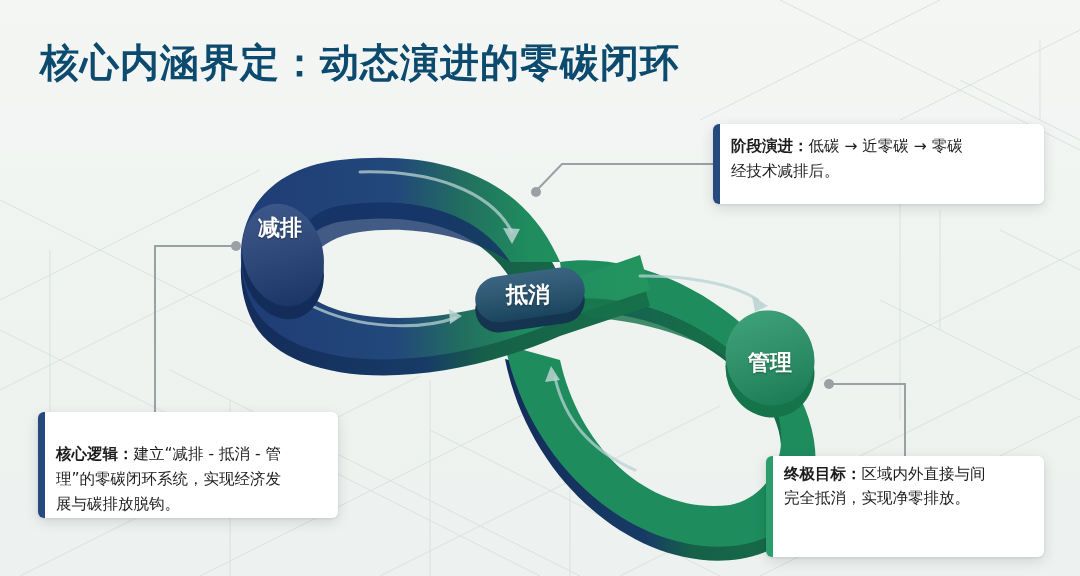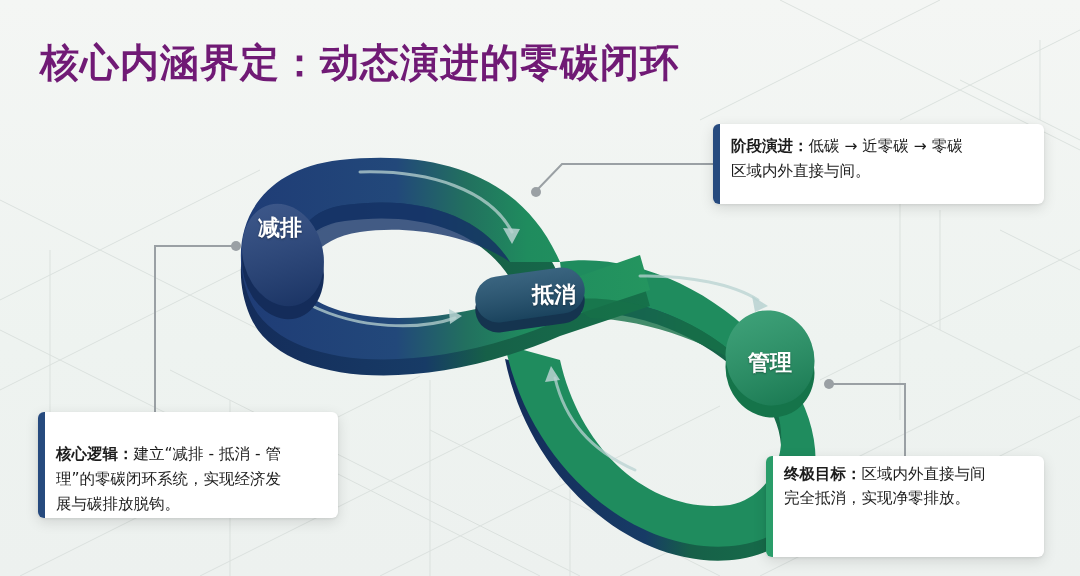--- a/index.html
+++ b/index.html
@@ -4,21 +4,21 @@
 <style>
   html, body { margin:0; padding:0; }
   body {
     width:1080px; height:576px; overflow:hidden; position:relative;
     background: linear-gradient(180deg,#f4f6f4 0%, #eef3f0 60%, #edf1ef 100%);
     font-family: "DejaVu Sans", "Liberation Sans", sans-serif;
   }
   .bg-grid { position:absolute; left:0; top:0; width:1080px; height:576px; }
   .title {
     position:absolute; left:40px; top:36px;
-    font-size:39px; font-weight:bold; color:#701a75; letter-spacing:1px;
+    font-size:39px; font-weight:bold; color:#0c4a6e; letter-spacing:1px;
     font-family: "DejaVu Sans", sans-serif;
   }
   .diagram { position:absolute; left:0; top:0; width:1080px; height:576px; }
   .node-label {
     position:absolute; color:#fff; font-size:22px; font-weight:bold;
     text-shadow:0 1px 2px rgba(0,0,0,0.35);
     font-family: "DejaVu Sans", sans-serif;
   }
   .card {
     position:absolute; background:#fff; border-radius:6px;
@@ -116,26 +116,26 @@
     <rect x="475" y="272" width="110" height="46" rx="23" fill="url(#gPad)" transform="rotate(-8 530 295)"></rect>
   </g>
   <g>
     <ellipse cx="770" cy="360" rx="44" ry="48" fill="#15744a" transform="translate(0,10) rotate(-20 770 360)"></ellipse>
     <ellipse cx="770" cy="358" rx="44" ry="48" fill="#229264" transform="rotate(-20 770 358)"></ellipse>
     <ellipse cx="770" cy="358" rx="44" ry="48" fill="url(#gPad)" transform="rotate(-20 770 358)"></ellipse>
   </g>
 </svg>
 
 <div class="node-label" style="left:258px; top:213px;">减排</div>
-<div class="node-label" style="left:532px; top:280px;">抵消</div>
+<div class="node-label" style="left:506px; top:280px;">抵消</div>
 <div class="node-label" style="left:748px; top:348px;">管理</div>
 
 <div class="card" style="--accent:#264a7e; left:713px; top:124px; width:331px; height:80px; ">
   <span class="line"><span class="lead">阶段演进：</span><span>低碳 → 近零碳 → 零碳</span></span>
-  <span class="line">区域内外直接与间。</span>
+  <span class="line">经技术减排后。</span>
 </div>
 
 <div class="card" style="--accent:#264a7e; left:38px; top:412px; width:300px; height:106px; padding-top:30px;">
   <span class="line"><span class="lead">核心逻辑：</span><span>建立“减排 - 抵消 - 管</span></span>
   <span class="line">理”的零碳闭环系统，实现经济发</span>
   <span class="line">展与碳排放脱钩。</span>
 </div>
 
 <div class="card" style="--accent:#2a9d6a; left:766px; top:456px; width:278px; height:101px; padding-top:6px; line-height:24px;">
   <span class="line"><span class="lead">终极目标：</span><span>区域内外直接与间</span></span>

